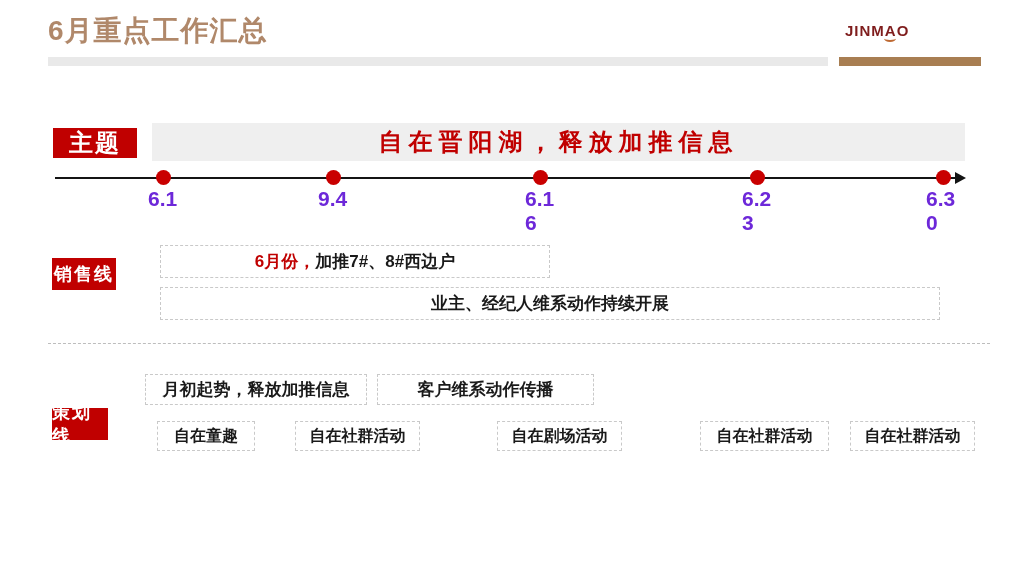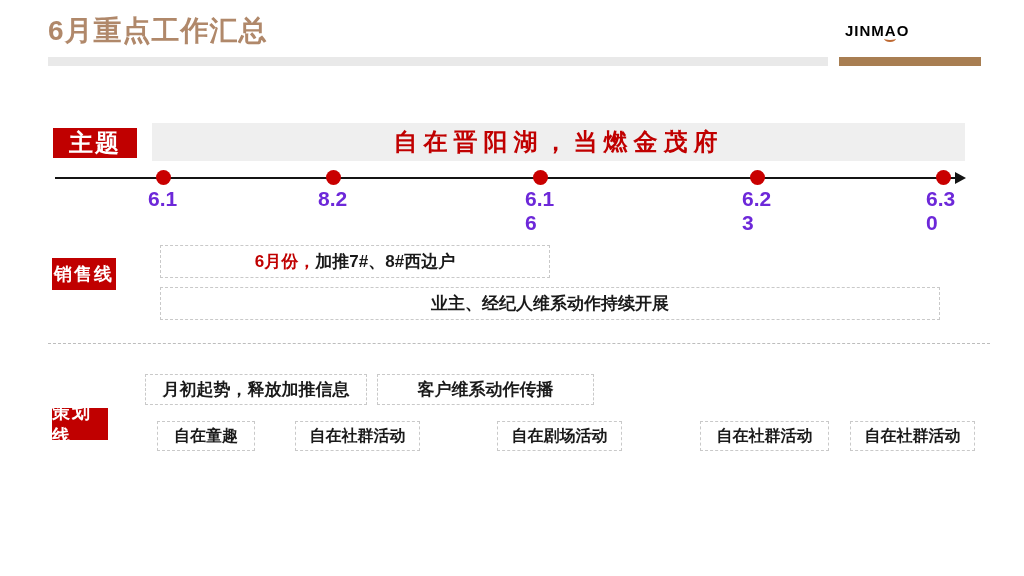--- a/index.html
+++ b/index.html
@@ -8,21 +8,21 @@
     font-family:"Liberation Sans","DejaVu Sans",sans-serif;overflow:hidden;
   }
   
   .page-title{
     position:absolute;left:48px;top:12px;margin:0;
     font-size:28px;font-weight:bold;color:#B0886A;letter-spacing:1px;
   }
   .divider-gray{position:absolute;left:48px;top:57px;width:780px;height:9px;background:#E9E9E9;}
   .divider-brown{position:absolute;left:839px;top:57px;width:142px;height:9px;background:#A87E52;}
   .logo{position:absolute;left:845px;top:22px;width:140px;display:flex;align-items:baseline;gap:6px;}
-  .logo-wordmark{position:relative;font-size:15px;font-weight:bold;color:#000000;letter-spacing:1px;}
+  .logo-wordmark{position:relative;font-size:15px;font-weight:bold;color:#7f1d1d;letter-spacing:1px;}
   .logo-swoosh{position:absolute;left:39px;top:13px;width:12px;height:5px;
     border-bottom:2px solid #BE6A33;border-radius:0 0 60% 60%;}
   .logo-cjk{font-family:"Liberation Serif","DejaVu Serif",serif;font-size:17px;font-weight:bold;color:#24426B;letter-spacing:1px;}
   
   .section-label{
     position:absolute;background:#C00000;color:#fff;font-weight:bold;
     display:flex;align-items:center;justify-content:center;letter-spacing:2px;
   }
   #label-theme{left:53px;top:128px;width:84px;height:30px;font-size:24px;}
   #label-sales{left:52px;top:258px;width:64px;height:32px;font-size:18px;}
@@ -65,31 +65,31 @@
 
   <h1 class="page-title">6月重点工作汇总</h1>
   <div class="divider-gray"></div>
   <div class="divider-brown"></div>
   <div class="logo">
     <span class="logo-wordmark">JINMAO</span>
     <span class="logo-swoosh"></span>
   </div>
 
   <div class="section-label" id="label-theme">主题</div>
-  <div class="theme-banner">自在晋阳湖，当燃金茂府</div>
+  <div class="theme-banner">自在晋阳湖，释放加推信息</div>
 
   <div class="tl-line"></div>
   <div class="tl-arrow"></div>
   <div class="tl-dot" style="left:156px"></div>
   <div class="tl-dot" style="left:326px"></div>
   <div class="tl-dot" style="left:533px"></div>
   <div class="tl-dot" style="left:750px"></div>
   <div class="tl-dot" style="left:936px"></div>
   <div class="tl-label" style="left:148px">6.1</div>
-  <div class="tl-label" style="left:318px">8.2</div>
+  <div class="tl-label" style="left:318px">9.4</div>
   <div class="tl-label" style="left:525px">6.16</div>
   <div class="tl-label" style="left:742px">6.23</div>
   <div class="tl-label" style="left:926px">6.30</div>
 
   <div class="section-label" id="label-sales">销售线</div>
   <div class="wbox" id="sales-box1">
     <span class="red-text">6月份，</span>
     <span>加推7#、8#西边户</span>
   </div>
   <div class="wbox" id="sales-box2">业主、经纪人维系动作持续开展</div>

